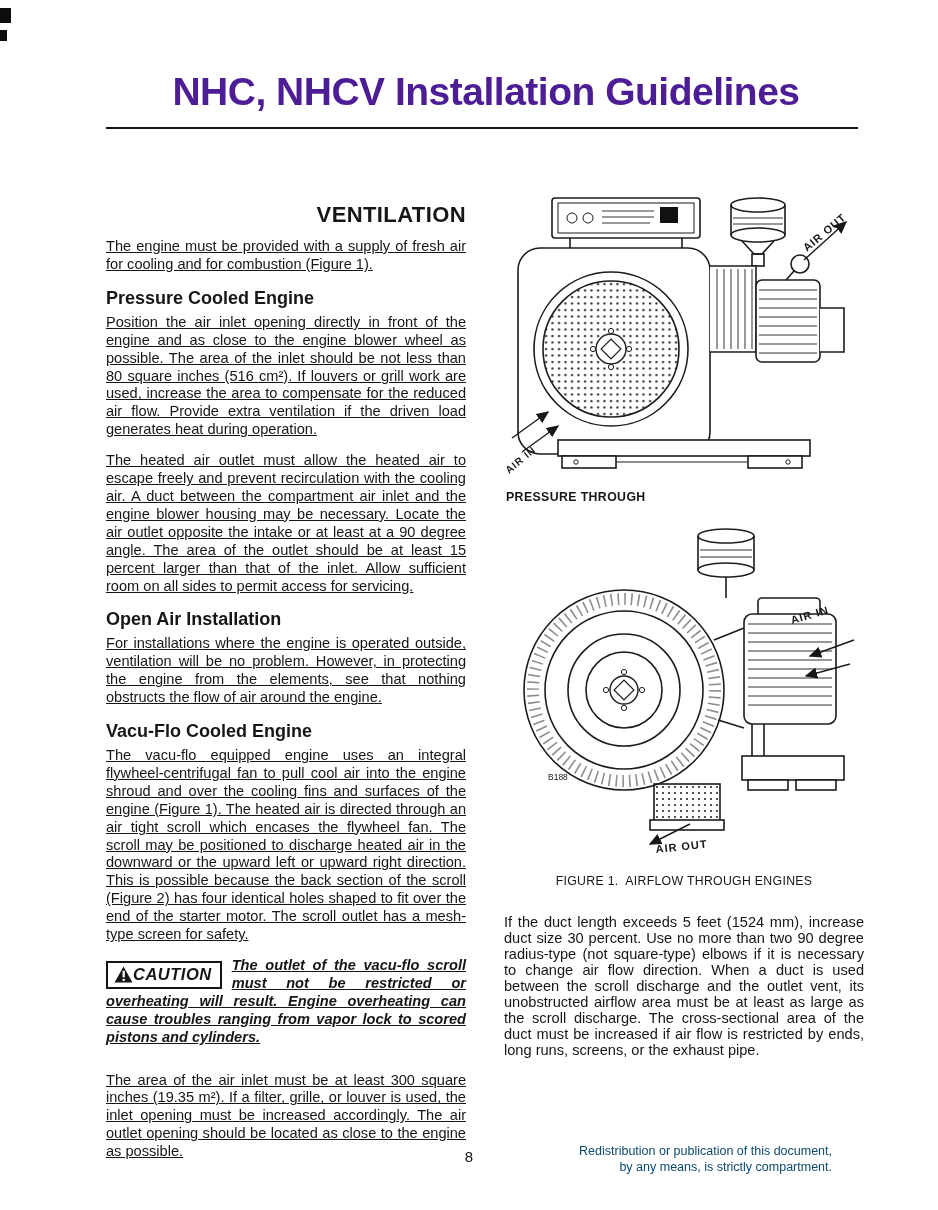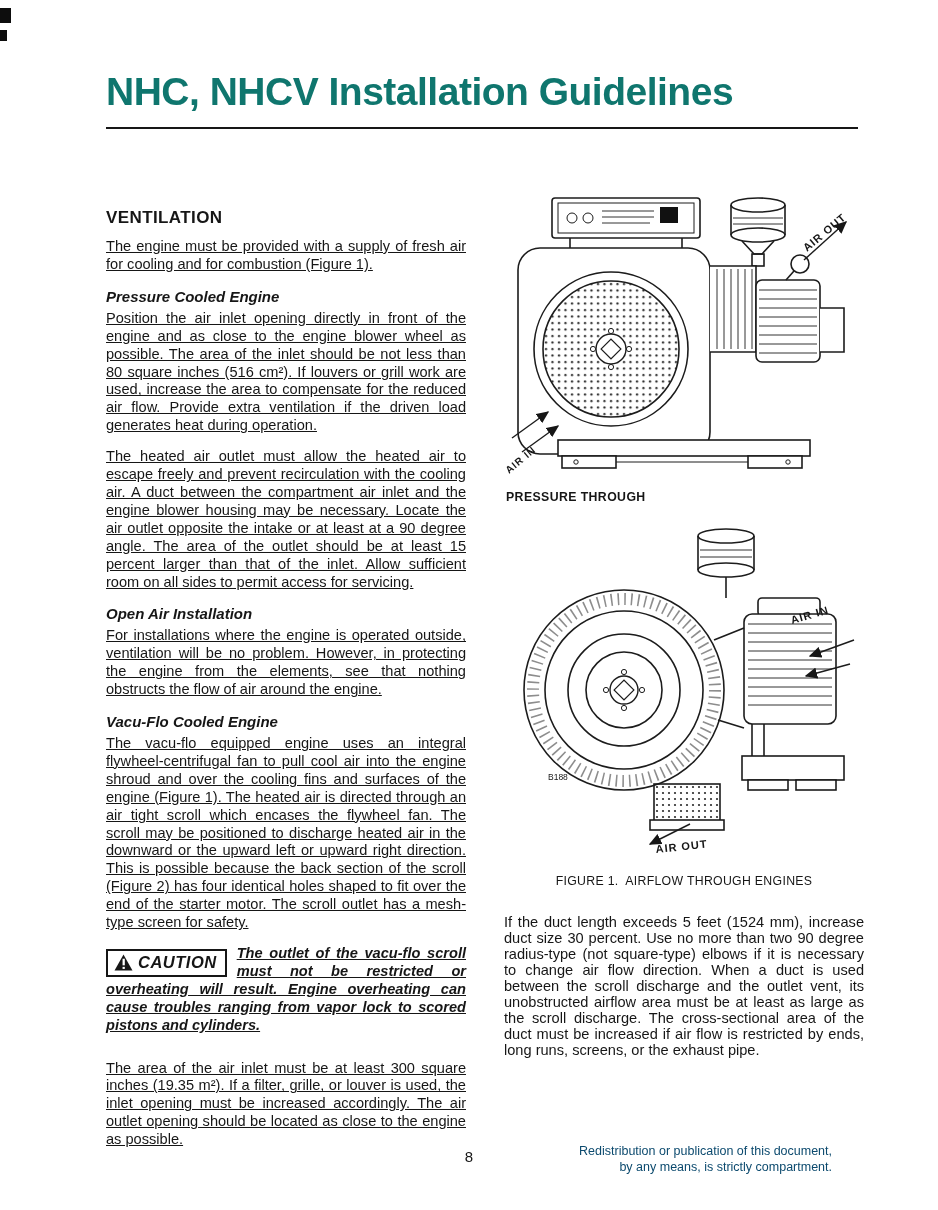--- a/index.html
+++ b/index.html
@@ -7,35 +7,35 @@
   .page {
     position:relative; width:938px; height:1210px; background:#ffffff;
     font-family:"Liberation Sans", sans-serif; color:#161616; overflow:hidden;
   }
   .scan-mark { position:absolute; background:#0d0d0d; }
   .mark1 { left:0; top:8px;  width:11px; height:15px; }
   .mark2 { left:0; top:30px; width:7px;  height:11px; }
 
   .doc-title {
     position:absolute; left:106px; top:70px; width:760px;
-    font-size:39px; font-weight:700; letter-spacing:-0.5px; color:#0f766e;
+    font-size:39px; font-weight:700; letter-spacing:-0.5px; color:#4c1d95;text-align:center;
   }
   .title-rule { position:absolute; left:106px; top:127px; width:752px; height:2px; background:#161616; }
 
   .columns { position:absolute; left:106px; top:190px; width:758px; display:flex; gap:38px; }
   .col { width:360px; }
 
   .col-left p { font-size:14.6px; line-height:17.9px; text-align:justify; margin-bottom:13px;text-decoration:underline; }
-  h2.section { text-align:left; font-size:17px; font-weight:700; letter-spacing:0.4px; margin:18px 0 10px; }
-  h3.sub { font-size:15px; font-weight:700; margin:14px 0 5px;font-style:italic; }
+  h2.section { text-align:right; font-size:22px; font-weight:700; letter-spacing:0.4px; margin:12px 0 10px; }
+  h3.sub { font-size:18px; font-weight:700; margin:14px 0 5px; }
 
   .caution-wrap { margin:8px 0 12px; }
   .caution-wrap::after { content:""; display:block; clear:both; }
   .caution-box {
-    float:left; display:inline-flex; align-items:center; gap:5px;
+    float:left; display:inline-flex; align-items:center; 
     border:2.5px solid #161616; padding:3px 8px 3px 6px; margin:4px 10px 2px 0;
     font-weight:700; font-size:16.5px; letter-spacing:0.5px;
   }
   .caution-text { font-weight:700; font-style:italic; font-size:14.8px; line-height:18.2px; text-align:justify; }
 
   svg.fig { display:block; }
   svg text { font-family:"Liberation Sans", sans-serif; fill:#161616; stroke:none; }
   .fig-caption { font-size:12.3px; font-weight:700; letter-spacing:0.4px; margin:8px 0 16px 2px; }
   .figure-label { font-size:12.3px; font-weight:400; text-align:center; letter-spacing:0.3px; margin-top:18px; white-space:pre-wrap; }
   p.duct { font-size:14.6px; line-height:16px; text-align:justify; margin-top:26px; }

